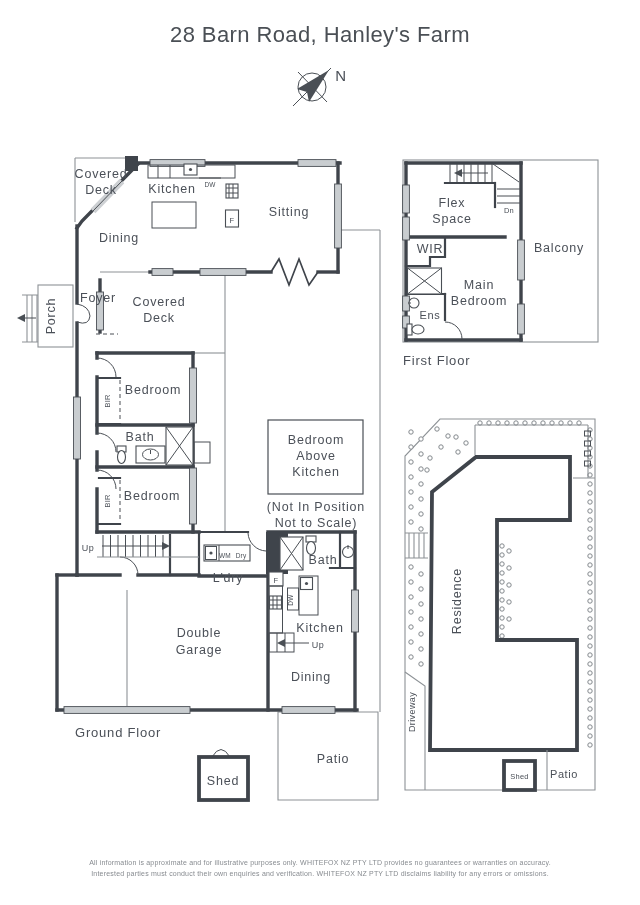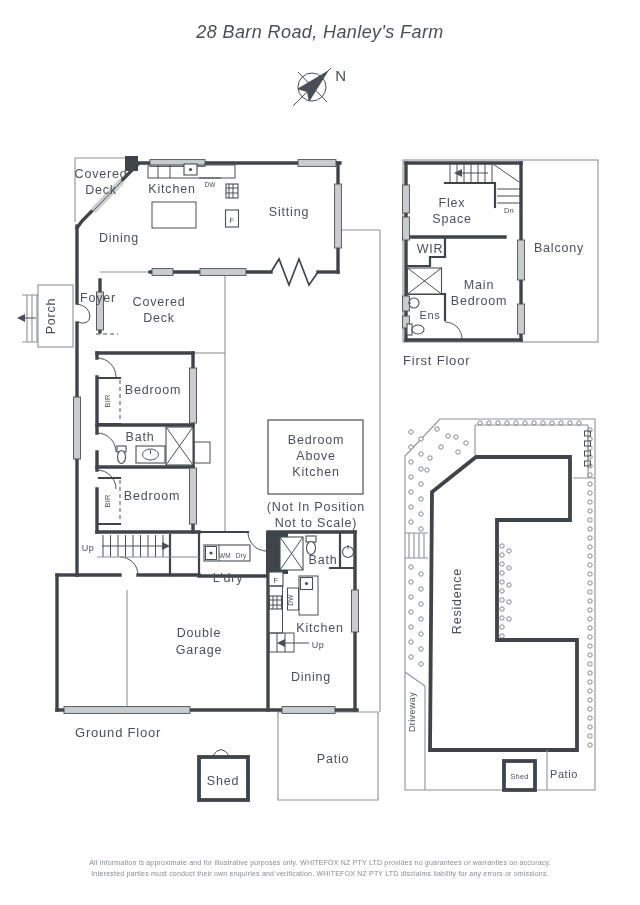--- a/index.html
+++ b/index.html
@@ -1,17 +1,17 @@
 <!DOCTYPE html>
 <html><head>
 <meta charset="utf-8">
 <style>
   html,body{margin:0;padding:0;background:#fff;}
   body{width:640px;height:905px;position:relative;font-family:"Liberation Sans",sans-serif;}
-  .title{position:absolute;top:22px;left:0;width:640px;text-align:center;font-size:18px;color:#4a4f55;letter-spacing:.4px;font-style:italic;}
+  .title{position:absolute;top:22px;left:0;width:640px;text-align:center;font-size:22px;color:#4a4f55;letter-spacing:.4px;}
   .footer{position:absolute;top:857px;left:0;width:640px;text-align:center;font-size:7px;line-height:11px;color:#878b90;letter-spacing:.2px;}
   svg{position:absolute;top:0;left:0;}
   .wall{stroke:#3f444b;stroke-width:3.4;fill:none;stroke-linecap:square;}
   .wallT{stroke:#3f444b;stroke-width:3.8;fill:#fff;stroke-linejoin:miter;}
   .wall2{stroke:#3f444b;stroke-width:2.2;fill:none;stroke-linecap:square;}
   .thin{stroke:#8d9296;stroke-width:1.1;fill:none;}
   .fix{stroke:#4a4f55;stroke-width:1.1;fill:#fff;}
   .fixl{stroke:#4a4f55;stroke-width:1;fill:none;}
   .win{fill:#c9cdd0;stroke:#4a4f55;stroke-width:.9;}
   .winl{stroke:#cdd0d3;stroke-width:6.5;fill:none;}

